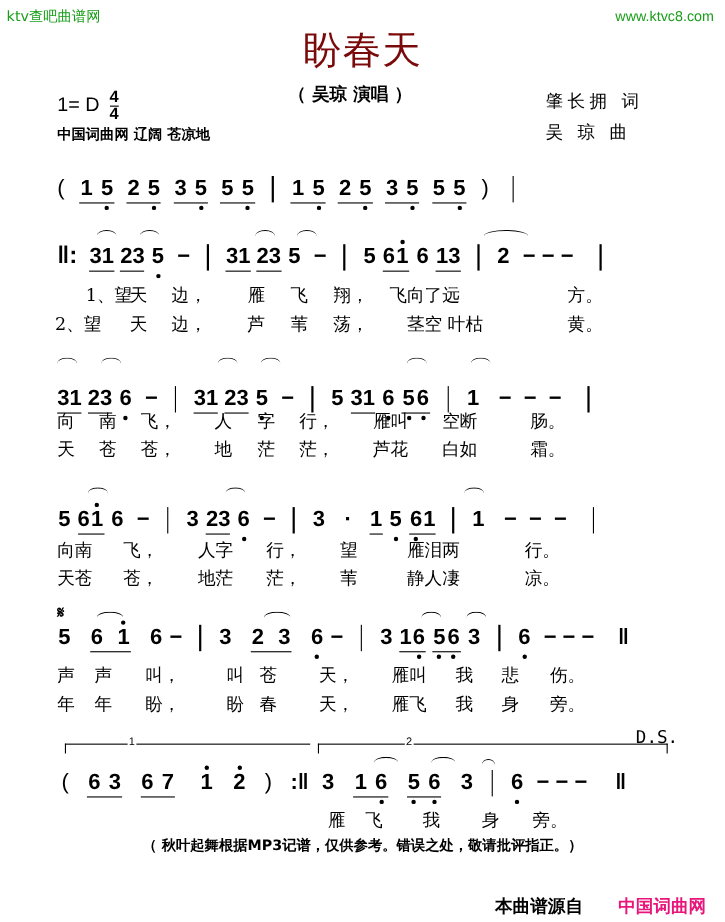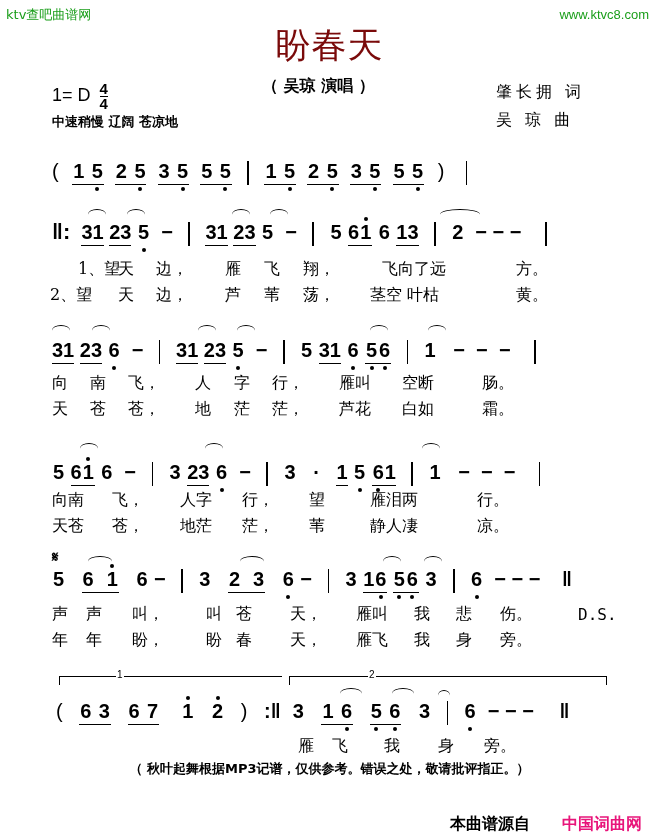--- a/index.html
+++ b/index.html
@@ -29,38 +29,38 @@
     .bar { display:inline-block; width:1.5px; height:24px; background:#000; vertical-align:middle; margin:0 10px; }
     .lyric { position:absolute; font-size:16px; font-family:"DejaVu Serif", serif; white-space:nowrap; }
     .seg { position:absolute; }
     .note-text { position:absolute; left:0; width:659px; top:760px; text-align:center; font-size:13px; font-weight:bold; font-family:"DejaVu Sans", sans-serif; }
     .src1 { left:450px; top:814px; font-size:16px; font-weight:bold; font-family:"DejaVu Sans", sans-serif; }
     .src2 { left:562px; top:814px; font-size:16px; font-weight:bold; color:#e8157a; font-family:"DejaVu Sans", sans-serif; }
     .volta { position:absolute; border-top:1.3px solid #000; border-left:1.3px solid #000; height:8px; }
     .volta-r { border-right:1.3px solid #000; }
     .volta-num { position:absolute; top:-8px; font-size:10px; background:#fff; padding:0 1px; }
     .segno { position:absolute; left:52px; top:548px; font-size:15px; font-weight:bold; font-family:"DejaVu Sans", sans-serif; }
-    .ds { position:absolute; left:578px; top:605px; font-size:16px; font-family:"DejaVu Sans Mono", monospace; }
+    .ds { position:absolute; left:578px; top:660px; font-size:16px; font-family:"DejaVu Sans Mono", monospace; }
   </style>
 </head>
 <body>
 
 <div class="abs wm-left">ktv查吧曲谱网</div>
 <div class="abs wm-right">www.ktvc8.com</div>
 
 <div class="abs title">盼春天</div>
 <div class="abs singer">（ 吴琼 演唱 ）</div>
 <div class="abs key">
   <span>1= D</span>
   <span class="timesig">
     <span style="border-bottom:1.5px solid #000;">4</span>
     <span>4</span>
   </span>
 </div>
-<div class="abs tempo">中速稍慢 辽阔 苍凉地</div>
+<div class="abs tempo">中国词曲网 辽阔 苍凉地</div>
 <div class="abs credit credit1">肇长拥  词</div>
 <div class="abs credit credit2">吴  琼  曲</div>
 
 <div class="row" style="top:160px;">
   <div class="notes" style="left:52px; top:0;">
     <span style="font-weight:normal;margin-right:8px;">(</span>
     <span class="ul"><span class="n">1</span>&nbsp;<span class="n dotb">5</span></span>&nbsp;
     <span class="ul"><span class="n">2</span>&nbsp;<span class="n dotb">5</span></span>&nbsp;
     <span class="ul"><span class="n">3</span>&nbsp;<span class="n dotb">5</span></span>&nbsp;
     <span class="ul"><span class="n">5</span>&nbsp;<span class="n dotb">5</span></span>
@@ -91,21 +91,21 @@
     <span class="n">2</span>&nbsp;&nbsp;−&nbsp;−&nbsp;−
     <span class="bar" style="margin-left:18px;"></span>
   </div>
   <div class="lyric" style="left:50px; top:44px;">
     <span class="seg" style="left:0;margin-left:28px;">1、望</span>
     <span class="seg" style="left:68px;">天</span>
     <span class="seg" style="left:106px;">边，</span>
     <span class="seg" style="left:175px;">雁</span>
     <span class="seg" style="left:214px;">飞</span>
     <span class="seg" style="left:253px;">翔，</span>
-    <span class="seg" style="left:332px;">飞向了远</span>
+    <span class="seg" style="left:304px;">飞向了远</span>
     <span class="seg" style="left:466px;">方。</span>
   </div>
   <div class="lyric" style="left:50px; top:70px;">
     <span class="seg" style="left:0;">2、望</span>
     <span class="seg" style="left:68px;">天</span>
     <span class="seg" style="left:106px;">边，</span>
     <span class="seg" style="left:175px;">芦</span>
     <span class="seg" style="left:214px;">苇</span>
     <span class="seg" style="left:253px;">荡，</span>
     <span class="seg" style="left:320px;">茎空  叶枯</span>
@@ -113,21 +113,21 @@
   </div>
 </div>
 
 <div class="row" style="top:335px;">
   <div class="slur" style="left:52px; top:-10px; width:18px;"></div>
   <div class="slur" style="left:92px; top:-10px; width:18px;"></div>
   <div class="slur" style="left:198px; top:-10px; width:18px;"></div>
   <div class="slur" style="left:237px; top:-10px; width:18px;"></div>
   <div class="slur" style="left:370px; top:-10px; width:18px;"></div>
   <div class="slur" style="left:428px; top:-10px; width:18px;"></div>
-  <div class="notes" style="left:52px; top:4px;">
+  <div class="notes" style="left:52px; top:16px;">
     <span class="ul">31</span>&nbsp;<span class="ul">23</span>&nbsp;<span class="n dotb">6</span>&nbsp;&nbsp;−
     <span class="bar"></span>
     <span class="ul">31</span>&nbsp;<span class="ul">23</span>&nbsp;<span class="n dotb">5</span>&nbsp;&nbsp;−
     <span class="bar"></span>
     <span class="n">5</span>&nbsp;<span class="ul">31</span>&nbsp;<span class="n dotb">6</span>&nbsp;<span class="ul"><span class="n dotb">5</span><span class="n dotb">6</span></span>
     <span class="bar"></span>
     <span class="n">1</span>&nbsp;&nbsp;&nbsp;−&nbsp;&nbsp;−&nbsp;&nbsp;−
     <span class="bar" style="margin-left:18px;"></span>
   </div>
   <div class="lyric" style="left:52px; top:38px;">

